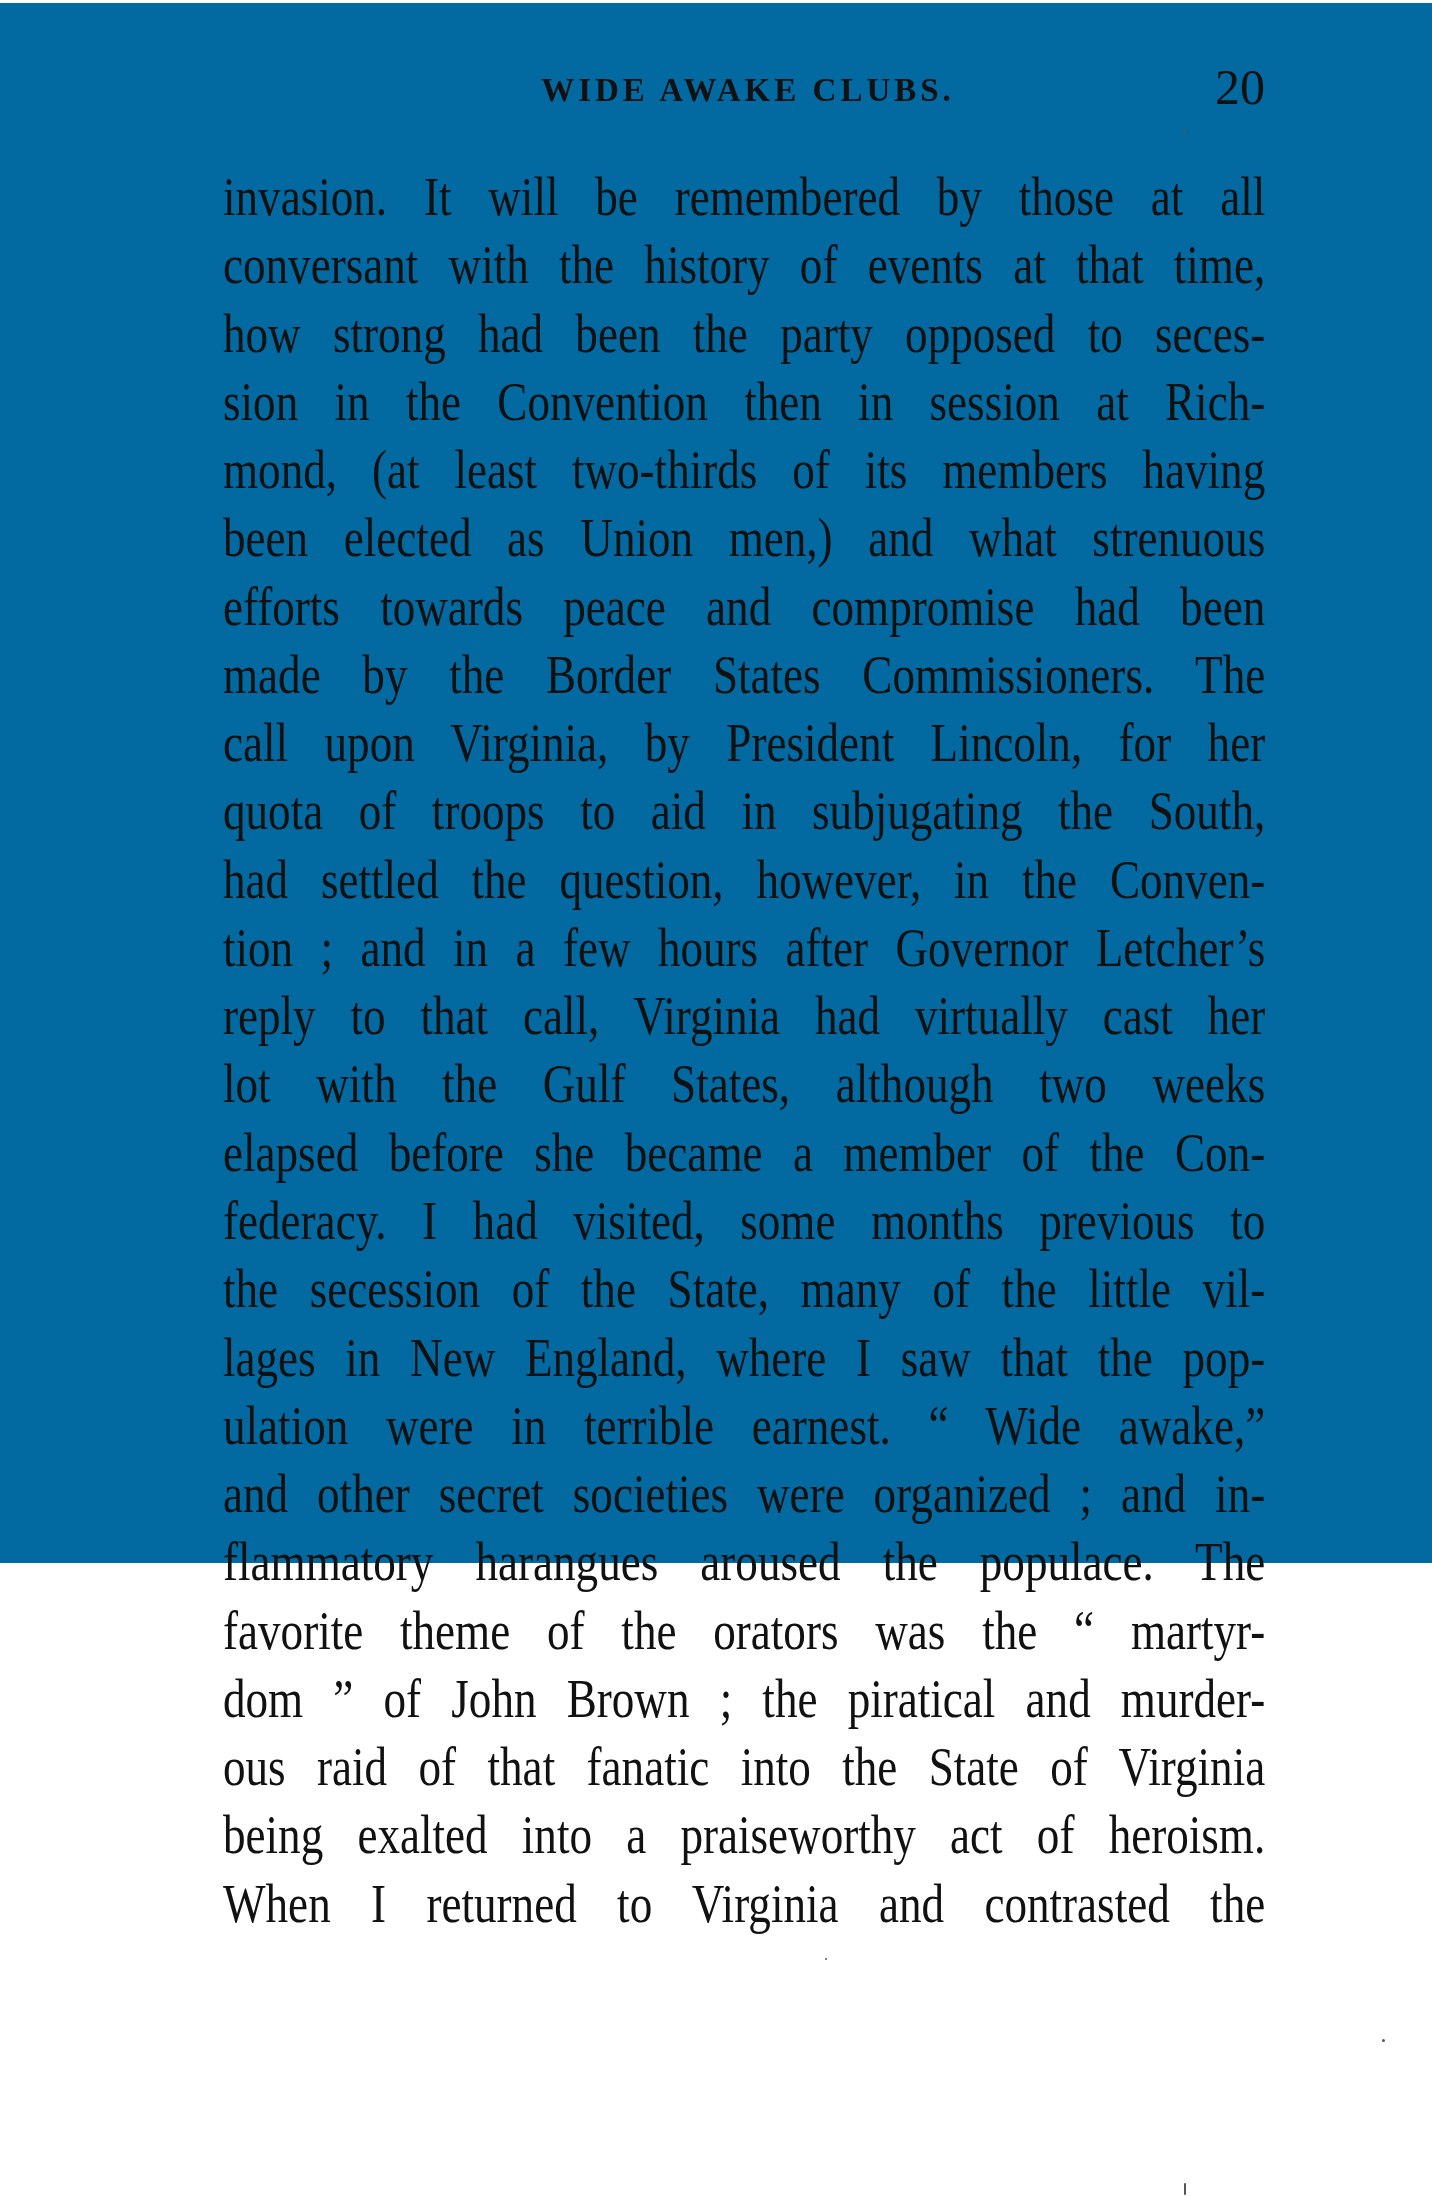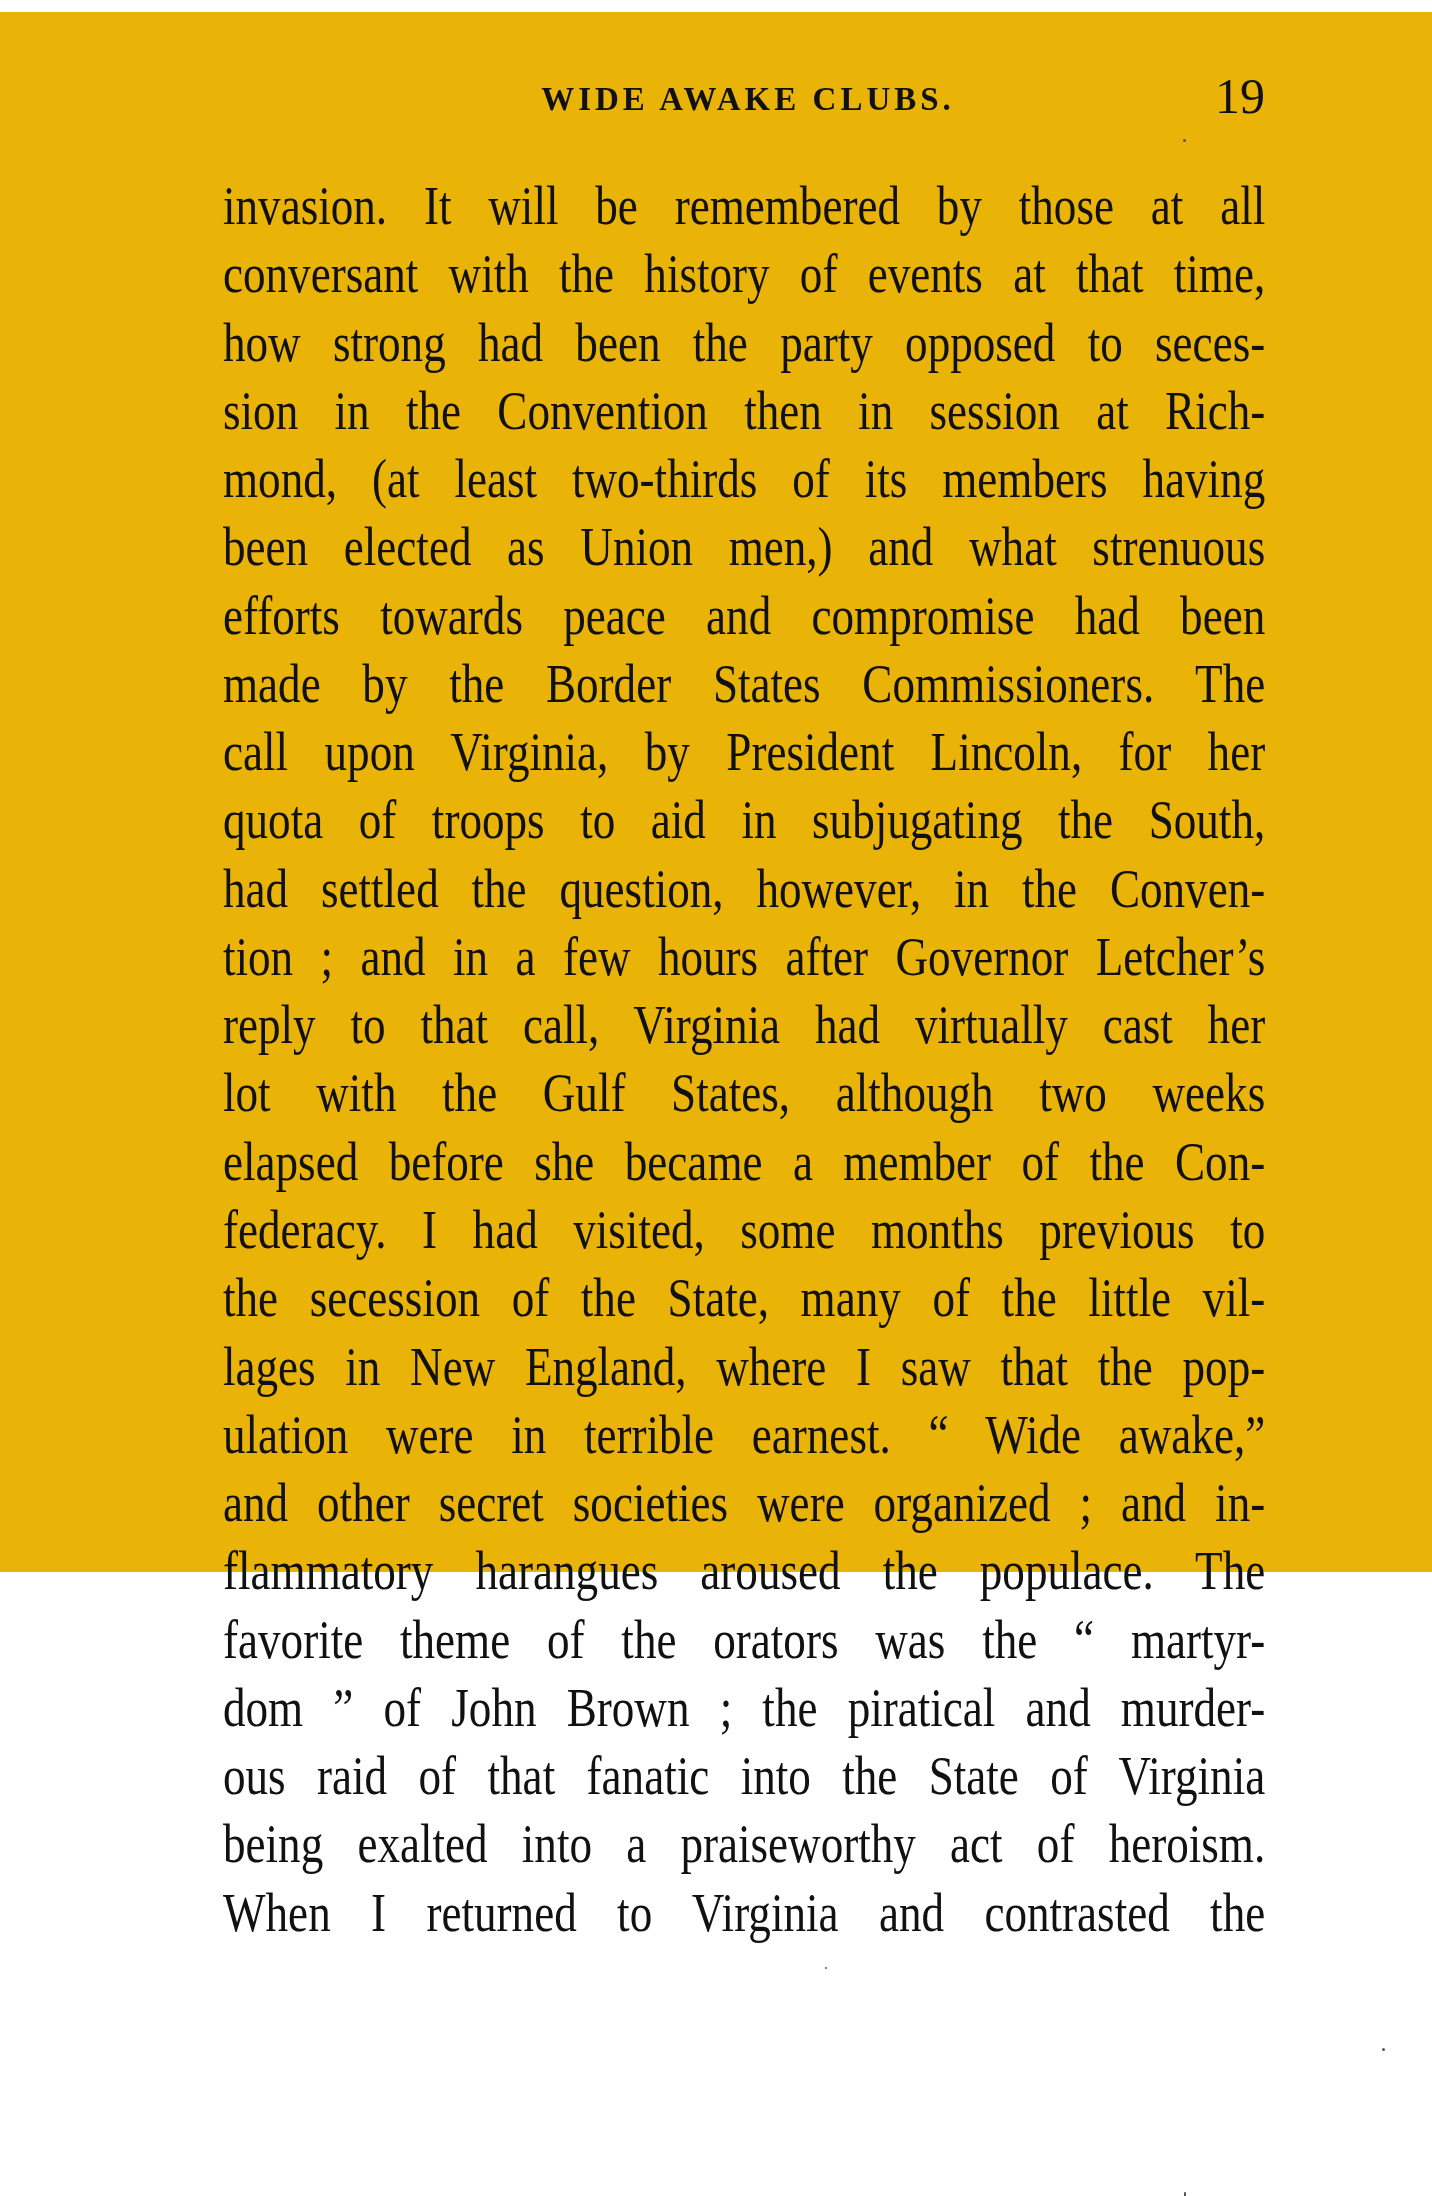--- a/index.html
+++ b/index.html
@@ -11,24 +11,24 @@
       width: 1432px;
       height: 2196px;
       position: relative;
       overflow: hidden;
       color: #111111;
       font-family: "Liberation Serif", "DejaVu Serif", serif;
     }
     .page {
       position: absolute;
       left: 0;
-      top: 12px;
+      top: 3px;
       width: 1432px;
       height: 1560px;
-      background: #eab308;
+      background: #0369a1;
     }
     .running-head {
       position: absolute;
       left: 223px;
       top: 62px;
       width: 1042px;
       height: 50px;
     }
     .running-title {
       position: absolute;
@@ -84,21 +84,21 @@
       border-radius: 50%;
     }
   </style>
 </head>
 <body>
 
 <div class="page">
 
   <div class="running-head">
     <div class="running-title">WIDE AWAKE CLUBS.</div>
-    <div class="page-number">19</div>
+    <div class="page-number">20</div>
   </div>
 
   <div class="body-text">
     <span class="line">
         <span class="inner">invasion.  It will be remembered by those at all</span>
       </span>
     <span class="line">
         <span class="inner">conversant with the history of events at that time,</span>
       </span>
     <span class="line">

